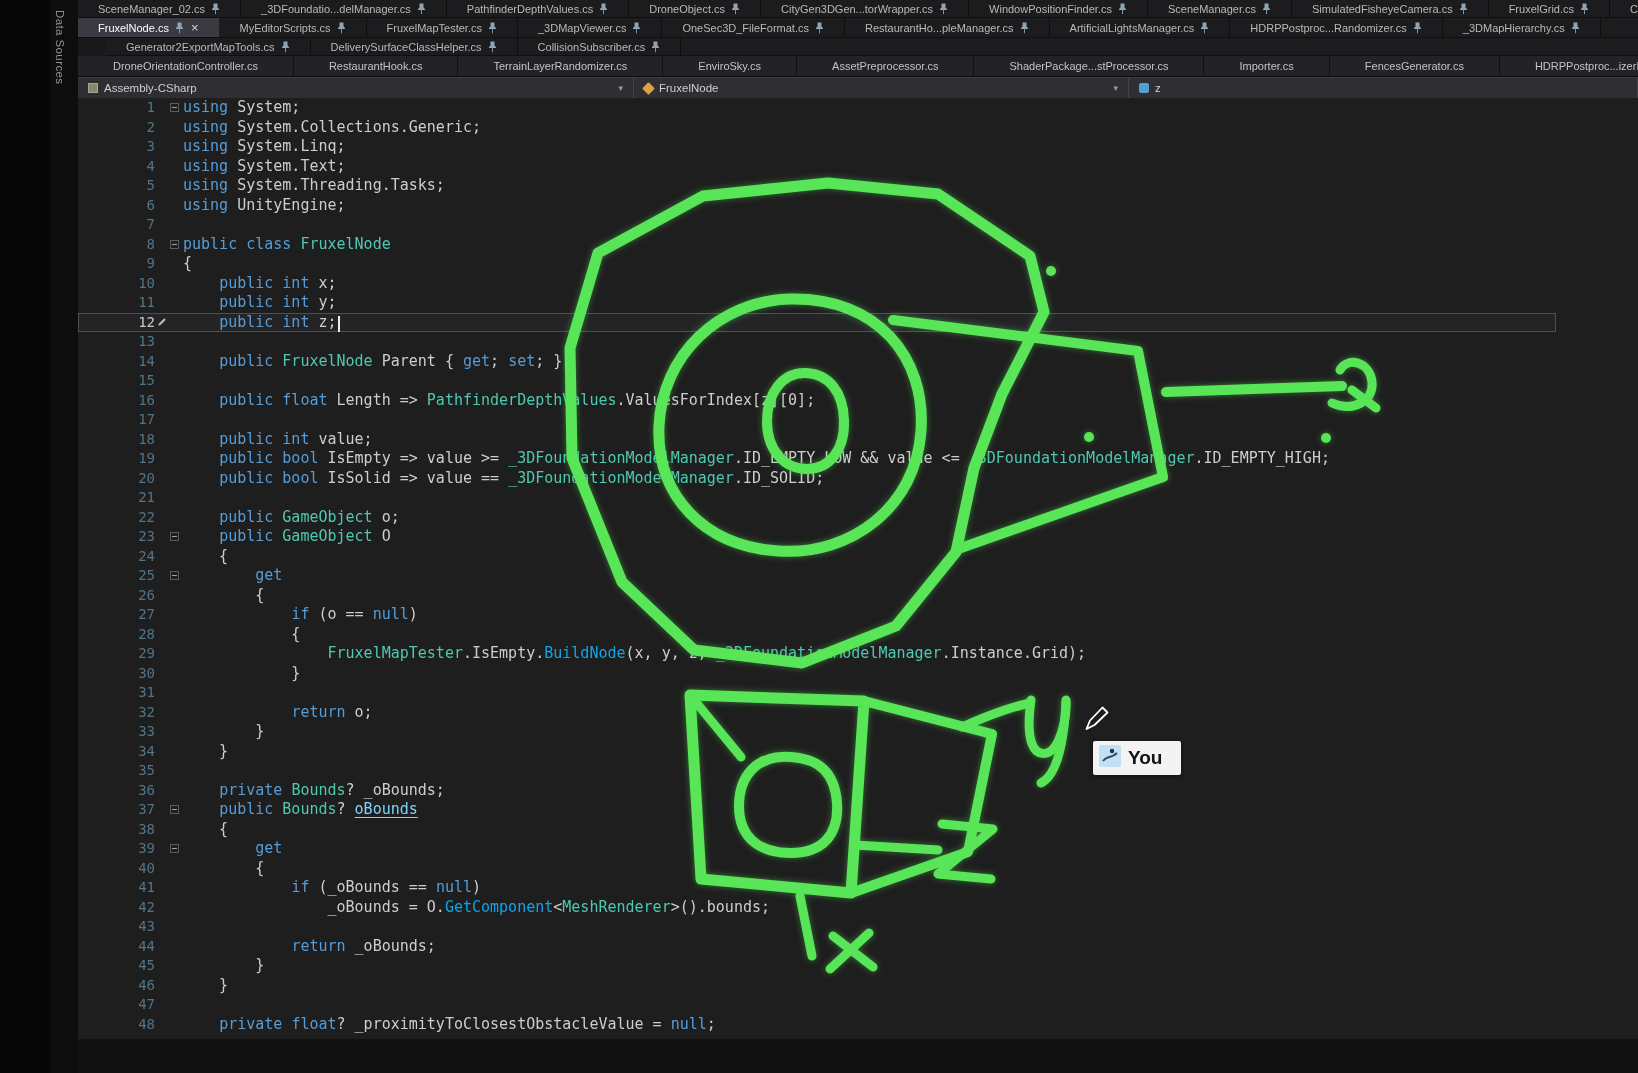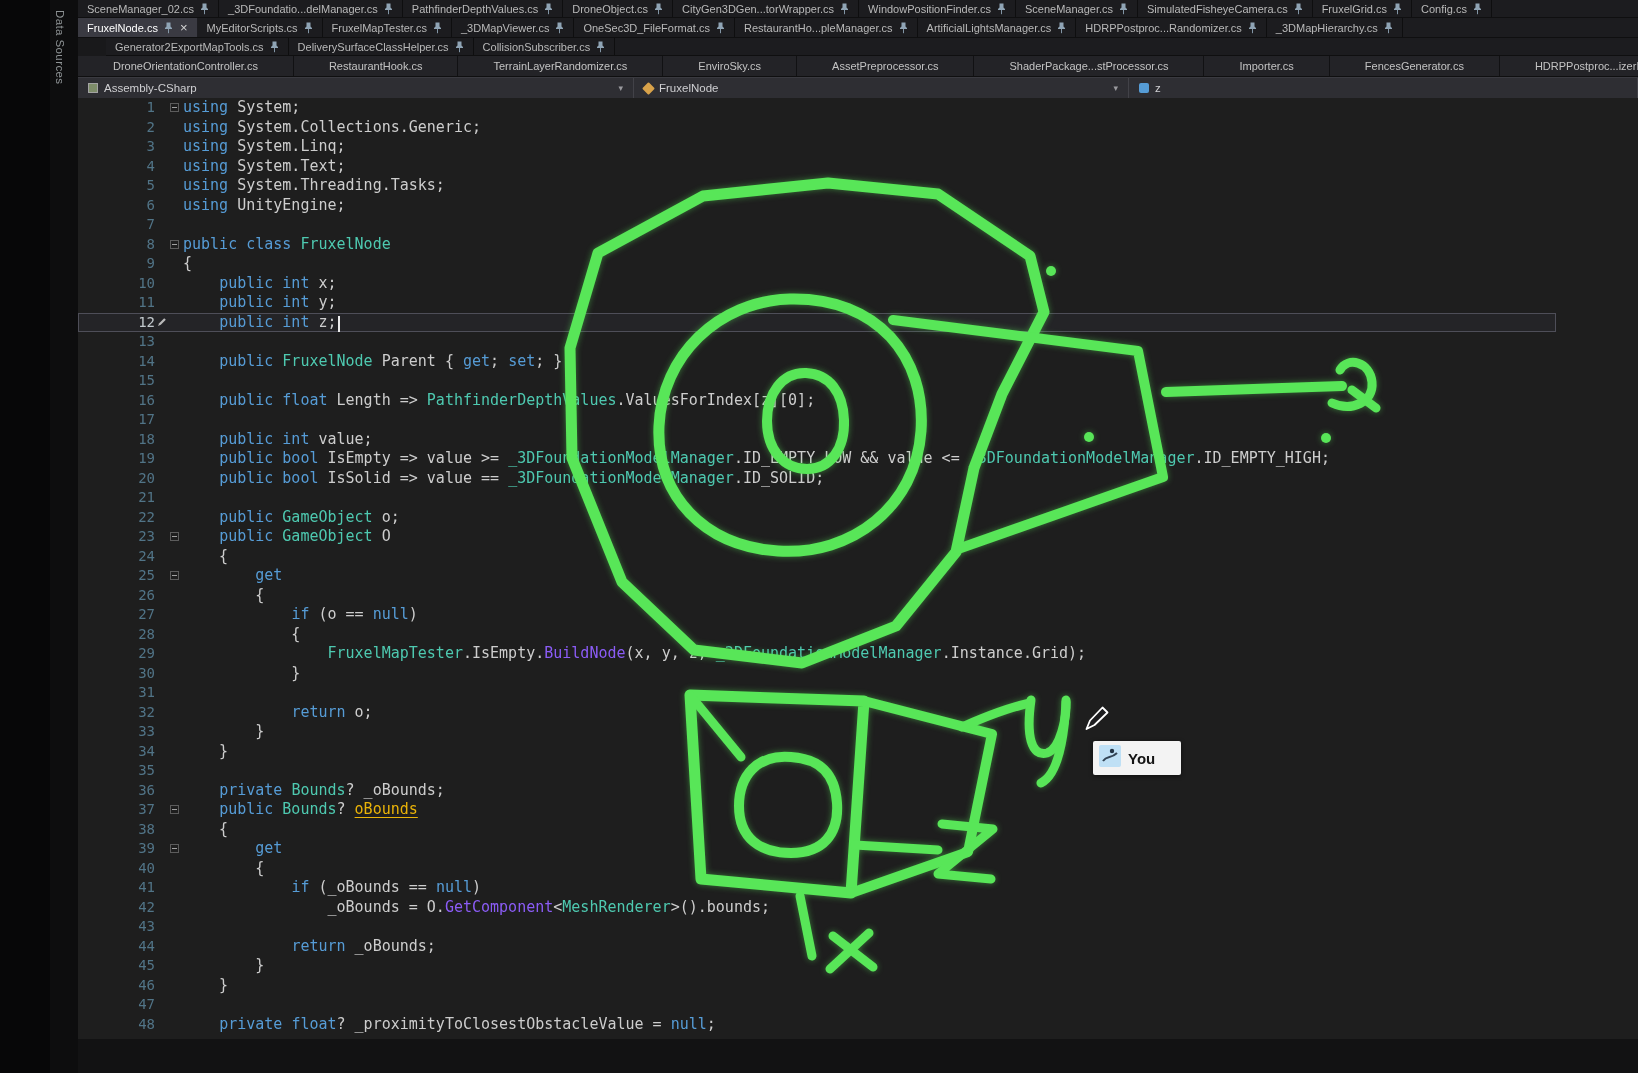--- a/index.html
+++ b/index.html
@@ -11,21 +11,21 @@
   .side-strip::before{content:"";position:absolute;left:0;top:0;width:50px;height:100%;background:#070708;}
   .vtab{position:absolute;left:54px;top:10px;writing-mode:vertical-rl;font-size:11.5px;color:#8f9496;letter-spacing:.4px;cursor:pointer;}
 
   
   .header{position:absolute;left:78px;top:0;right:0;height:98px;background:#19191b;z-index:3;}
   .tab-row{display:flex;align-items:stretch;overflow:hidden;background:#1c1c1f;border-bottom:1px solid #0f0f10;}
   .row1{height:18px;}
   .row2{height:20px;}
   .row3{height:18px;margin-left:28px;}
   .row4{height:21px;background:#232327;}
-  .tab{display:flex;align-items:center;gap:6px;padding:0 9px;border-right:1px solid rgba(0,0,0,.5);
+  .tab{display:flex;align-items:center;gap:6px;padding:0 20px;border-right:1px solid rgba(0,0,0,.5);
        color:#b9b9b9;font-size:11px;white-space:nowrap;cursor:pointer;}
   .row4 .tab{padding:0 35px;color:#c3c3c3;}
   .tab.active{background:#3a3a42;color:#fff;}
   .pin{display:flex;align-items:center;}
   .close{color:#d4d4d4;font-size:13px;line-height:1;margin-left:1px;}
 
   .nav-bar{height:21px;background:#2e2e33;border-top:1px solid #3a3a40;display:flex;}
   .nav-seg{display:flex;align-items:center;gap:6px;padding:0 10px;border-right:1px solid #424248;
            font-size:11.5px;color:#cfcfd2;cursor:pointer;}
   .seg1{width:556px;}
@@ -44,33 +44,33 @@
   .code-line.current{background:rgba(95,100,130,.10);box-shadow:inset 0 0 0 1px #4e4e58;}
   .ln{width:77px;text-align:right;color:#517487;font-size:14px;flex:none;}
   .code-line.current .ln{color:#c2c9cd;}
   .edit-col{width:14px;flex:none;display:flex;align-items:center;justify-content:center;}
   .fold-col{width:14px;flex:none;position:relative;}
   .fold-box{position:absolute;left:1px;top:5px;width:9px;height:9px;border:1px solid #5c5c5c;background:#1e1e1e;cursor:pointer;}
   .fold-box::after{content:"";position:absolute;left:1px;top:3px;width:5px;height:1px;background:#a0a0a0;}
   .code-text{white-space:pre;}
   .tok-k{color:#569cd6;}
   .tok-t{color:#4ec9b0;}
-  .tok-m{color:#8b5cf6;}
+  .tok-m{color:#0ea5e9;}
   .tok-p{color:#cdcdcd;}
-  .tok-u{color:#eab308;text-decoration:underline;text-underline-offset:3px;}
+  .tok-u{color:#7dd3fc;text-decoration:underline;text-underline-offset:3px;}
   .caret{display:inline-block;width:2px;height:16px;background:#ececec;margin-left:1px;transform:translateY(3px);}
   .bottom-band{position:absolute;left:0;right:0;bottom:0;height:34px;background:#121213;}
 
   
   .annotation{position:absolute;left:0;top:0;z-index:10;pointer-events:none;
               filter:drop-shadow(0 0 3px rgba(88,230,88,.45));}
   .cursor-wrap{position:absolute;left:1083px;top:704px;z-index:12;pointer-events:none;}
   .you-tag{position:absolute;left:1093px;top:741px;width:88px;height:34px;background:#f3f3f3;border-radius:2px;
            box-shadow:0 1px 4px rgba(0,0,0,.55);display:flex;align-items:center;gap:7px;padding:0 6px;z-index:11;}
-  .you-text{font-size:15px;font-weight:bold;color:#141414;}
+  .you-text{font-size:19px;font-weight:bold;color:#141414;}
 </style>
 </head>
 <body>
 
 <div class="screen">
 
   <div class="side-strip">
     <div class="vtab">Data Sources</div>
   </div>
 

